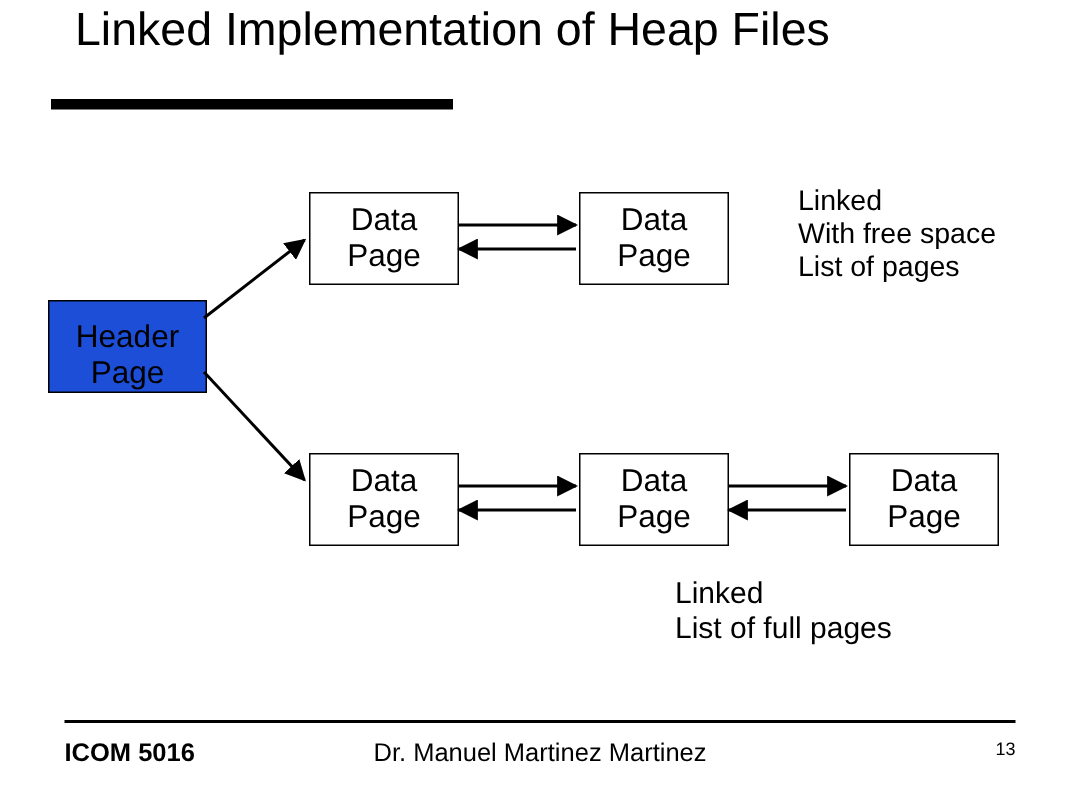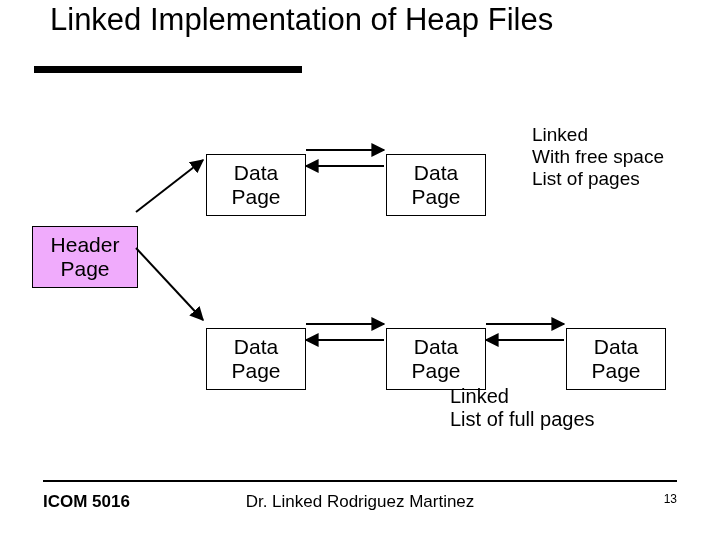--- a/index.html
+++ b/index.html
@@ -26,26 +26,26 @@
     position:absolute;
     border:1.5px solid #000;
     font-size:21px;
     line-height:1.15;
     text-align:center;
     display:flex;
     flex-direction:column;
     justify-content:center;
     align-items:center;
     background:#fff;
-    margin-top:26px;
   }
   .header-node{
     left:32px;top:200px;
     width:104px;height:60px;
-    background:#f0abfc;
+    background:#1d4ed8;
+    justify-content:flex-end;
   }
   .annot{
     position:absolute;
     font-size:19px;
     line-height:1.15;
   }
   .caption{
     position:absolute;
     font-size:20px;
     line-height:1.15;
@@ -138,14 +138,14 @@
 
   <line x1="306" y1="324" x2="384" y2="324" stroke="#000" stroke-width="2" marker-end="url(#ah)"></line>
   <line x1="384" y1="340" x2="306" y2="340" stroke="#000" stroke-width="2" marker-end="url(#ah)"></line>
 
   <line x1="486" y1="324" x2="564" y2="324" stroke="#000" stroke-width="2" marker-end="url(#ah)"></line>
   <line x1="564" y1="340" x2="486" y2="340" stroke="#000" stroke-width="2" marker-end="url(#ah)"></line>
 </svg>
 
 <div class="footer-rule"></div>
 <div class="footer-left">ICOM 5016</div>
-<div class="footer-center">Dr. Linked Rodriguez Martinez</div>
+<div class="footer-center">Dr. Manuel Martinez Martinez</div>
 <div class="footer-right">13</div>
 
 </body></html>

